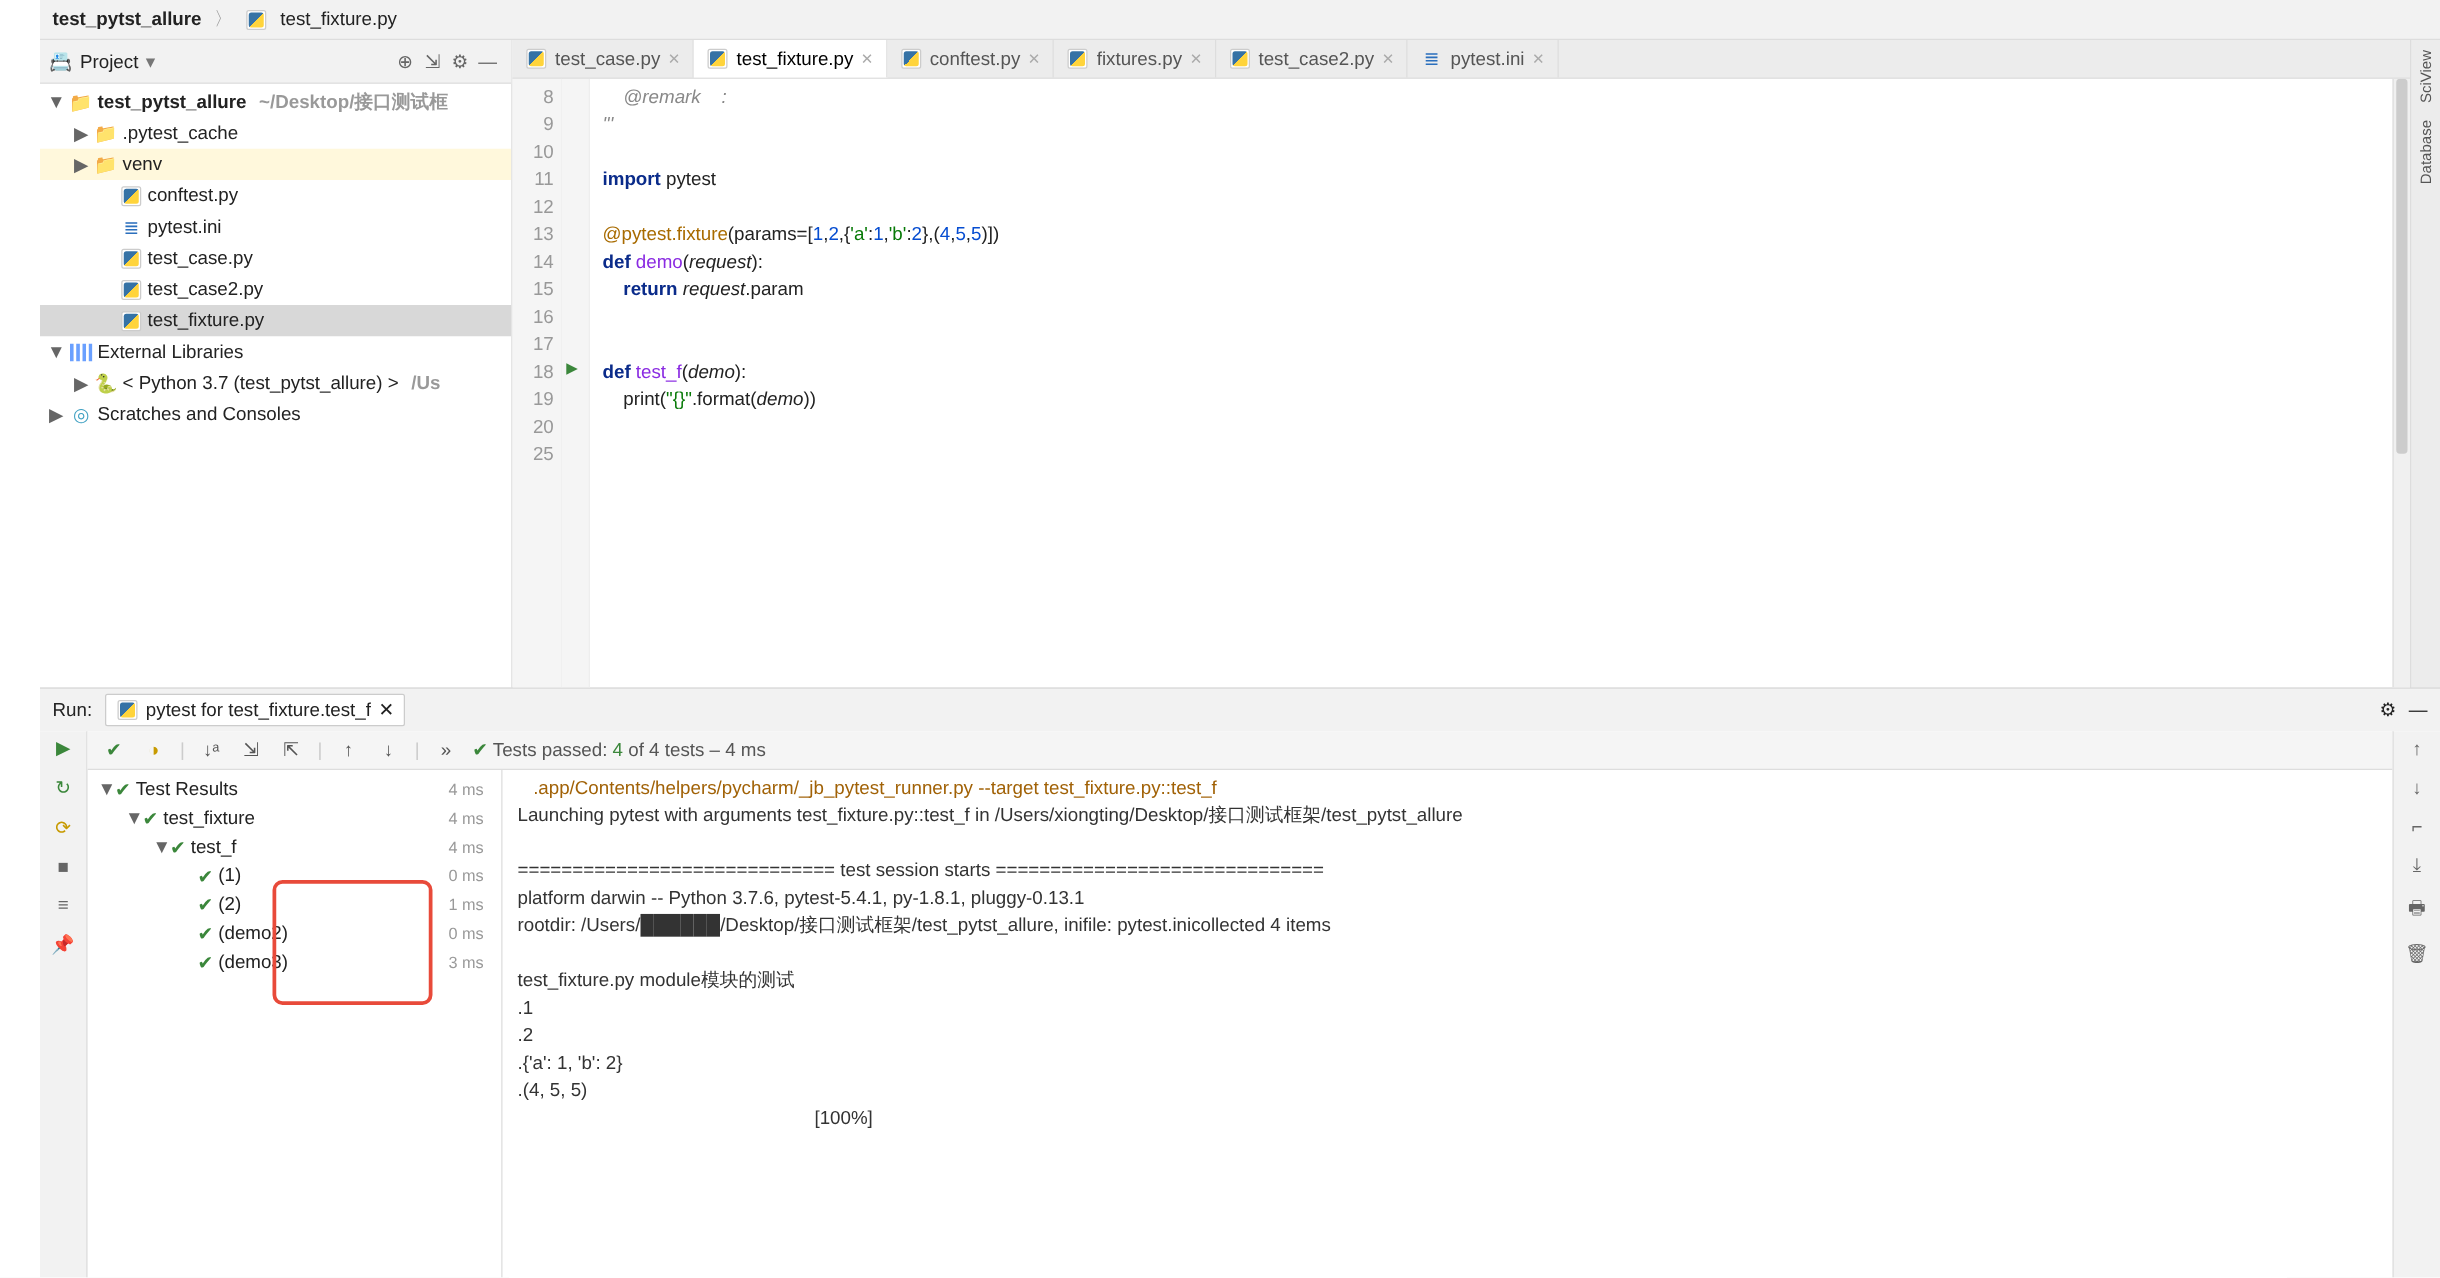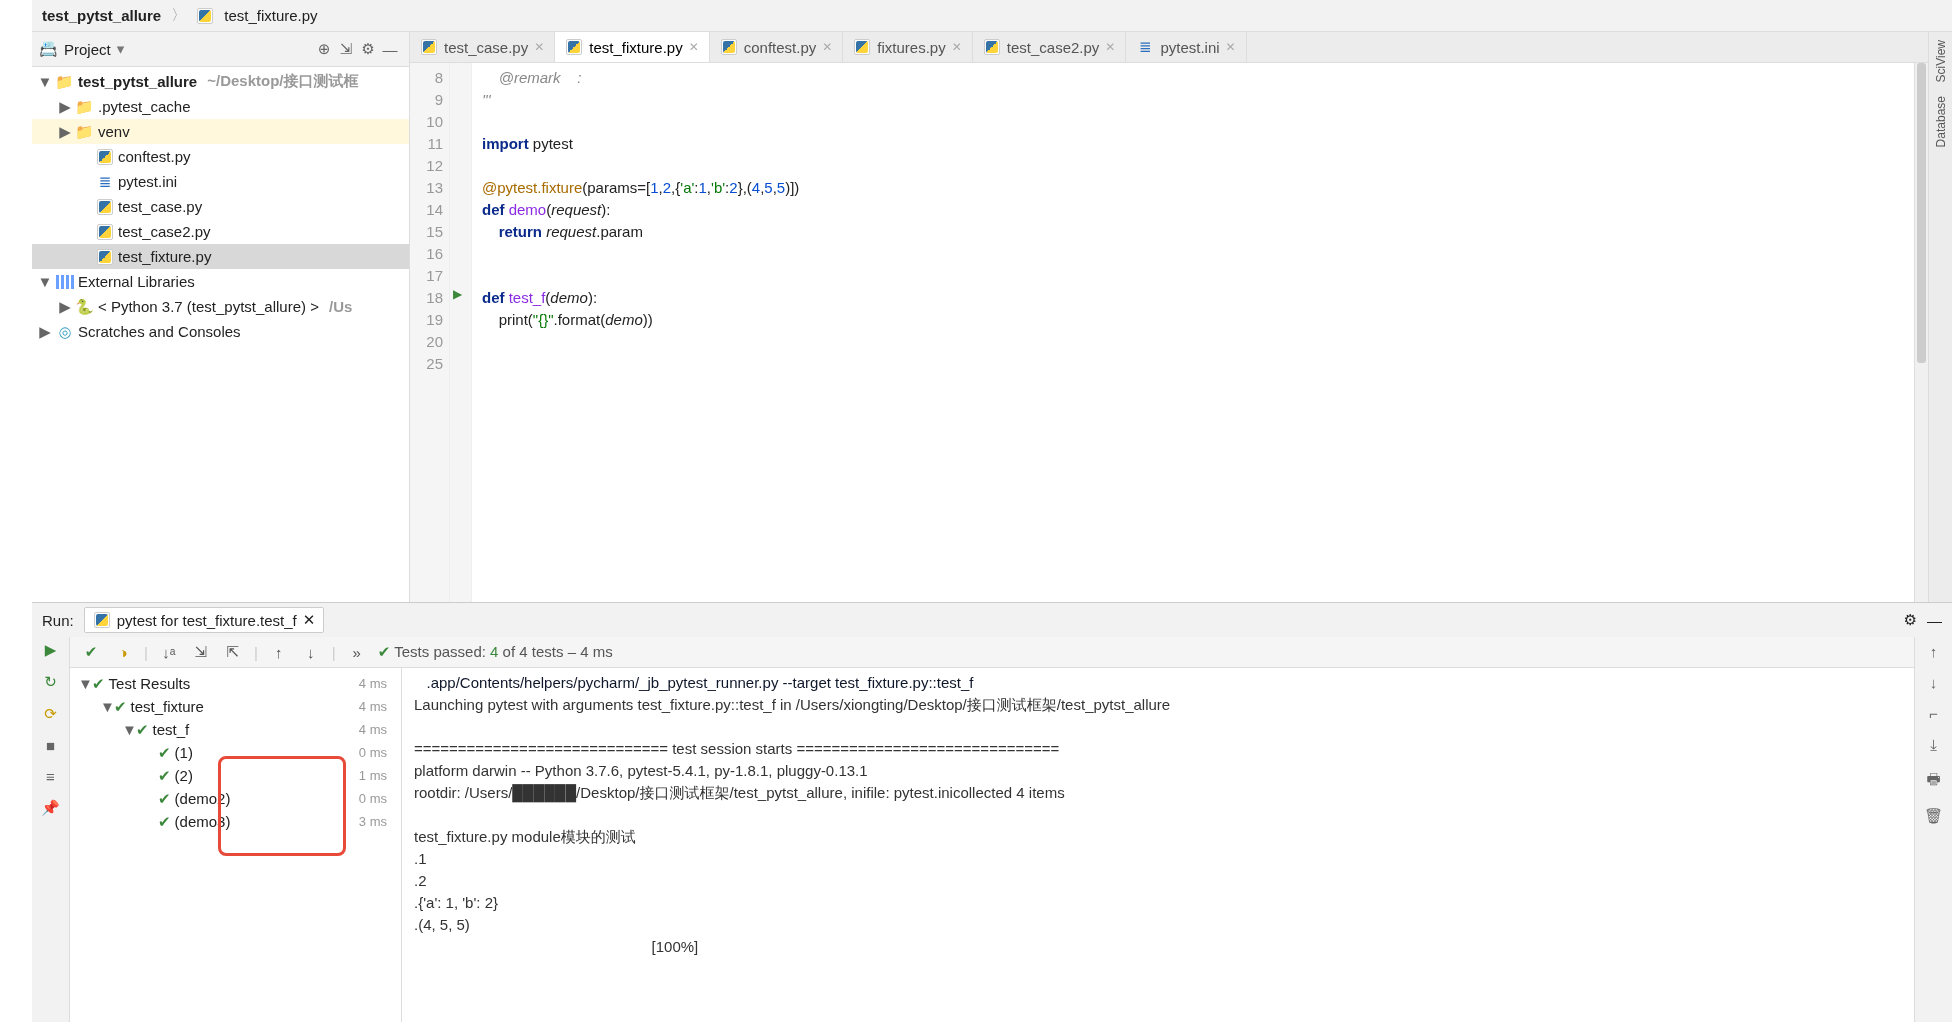--- a/index.html
+++ b/index.html
@@ -53,21 +53,21 @@
 .code .kw{color:#0a2b8a;font-weight:600}.code .dec{color:#a86b00}.code .fn{color:#8a2be2}.code .s{color:#067906}.code .n{color:#064dd1}.code .cm,.code .doc{color:#888;font-style:italic}
 .code .line-hl { position:absolute; left:0; right:0; height:22px; background:#f2f2f2; z-index:-1; }
 .scrollbar { width:14px; background:#f0f0f0; border-left:1px solid #ddd; position:relative; }
 .scrollbar .thumb { position:absolute; left:2px; right:2px; top:0; height:300px; background:#ccc; border-radius:3px; }
 
 
 .right-strip { width:24px; background:#ececec; border-left:1px solid #ddd; display:flex; flex-direction:column; align-items:center; padding-top:4px; gap:6px; }
 .right-strip .v { writing-mode:vertical-rl; font-size:12px; color:#555; cursor:pointer; padding:4px; transform:rotate(180deg); }
 
 
-.run { border-top:1px solid #ccc; display:flex; flex-direction:column; height:420px; }
+.run { border-top:1px solid #ccc; display:flex; flex-direction:column; height:472px; }
 .run-header { display:flex; align-items:center; padding:4px 10px; background:#f2f2f2; gap:10px; }
 .run-header .rtab { display:flex; align-items:center; gap:6px; background:#fff; border:1px solid #ccc; padding:3px 8px; border-radius:2px; }
 .run-header .spacer{flex:1}
 .run-body { flex:1; display:flex; min-height:0; }
 .run-left { width:38px; background:#f2f2f2; border-right:1px solid #ddd; display:flex; flex-direction:column; align-items:center; padding-top:4px; gap:14px; color:#666; }
 .run-left .tool{cursor:pointer; width:20px; text-align:center}
 .run-left .green{color:#3b873b}
 .run-middle { flex:1; display:flex; flex-direction:column; min-width:0; }
 .run-toolbar { display:flex; align-items:center; gap:10px; padding:4px 10px; background:#f5f5f5; border-bottom:1px solid #ddd; color:#555; }
 .run-toolbar .tbtn{cursor:pointer; padding:2px; width:22px; text-align:center}
@@ -75,21 +75,21 @@
 .tests-summary { color:#555; }
 .tests-summary .pass{color:#3b873b}
 .run-content { flex:1; display:flex; min-height:0; }
 .test-tree { width:332px; border-right:1px solid #ddd; padding:4px 0; position:relative; overflow:hidden; }
 .test-row { display:flex; align-items:center; padding:2px 6px; height:23px; }
 .test-row .arr{width:14px;text-align:center;color:#666}
 .test-row .chk{color:#3b873b;margin-right:4px}
 .test-row .time{margin-left:auto;color:#999;font-size:13px;padding-right:8px}
 .test-highlight { position:absolute; border:3px solid #e84a3a; border-radius:8px; pointer-events:none; }
 .console { flex:1; padding:4px 12px; font-family:Menlo,Consolas,monospace; font-size:15px; line-height:22px; white-space:pre; overflow:hidden; color:#333; }
-.console .path{color:#0f172a}
+.console .path{color:#a16207}
 .run-right { width:38px; background:#f2f2f2; border-left:1px solid #ddd; display:flex; flex-direction:column; align-items:center; padding-top:6px; gap:14px; color:#666; }
 </style>
 </head>
 <body>
 
 <div class="main">
 
   <div class="breadcrumb">
     <span class="bold">test_pytst_allure</span>
     <span class="sep">〉</span>

